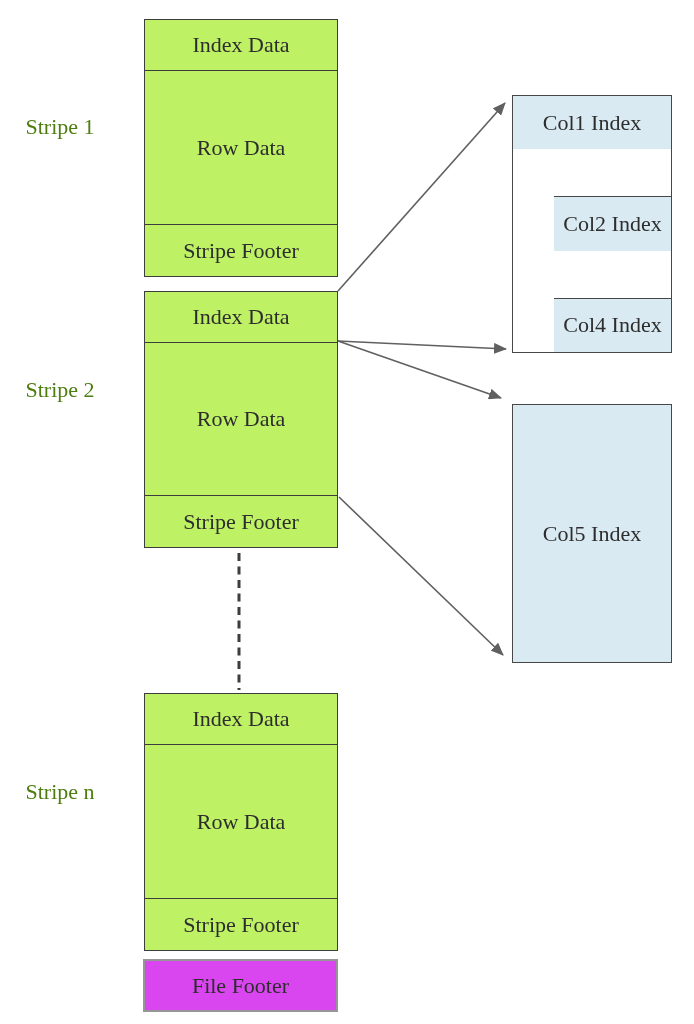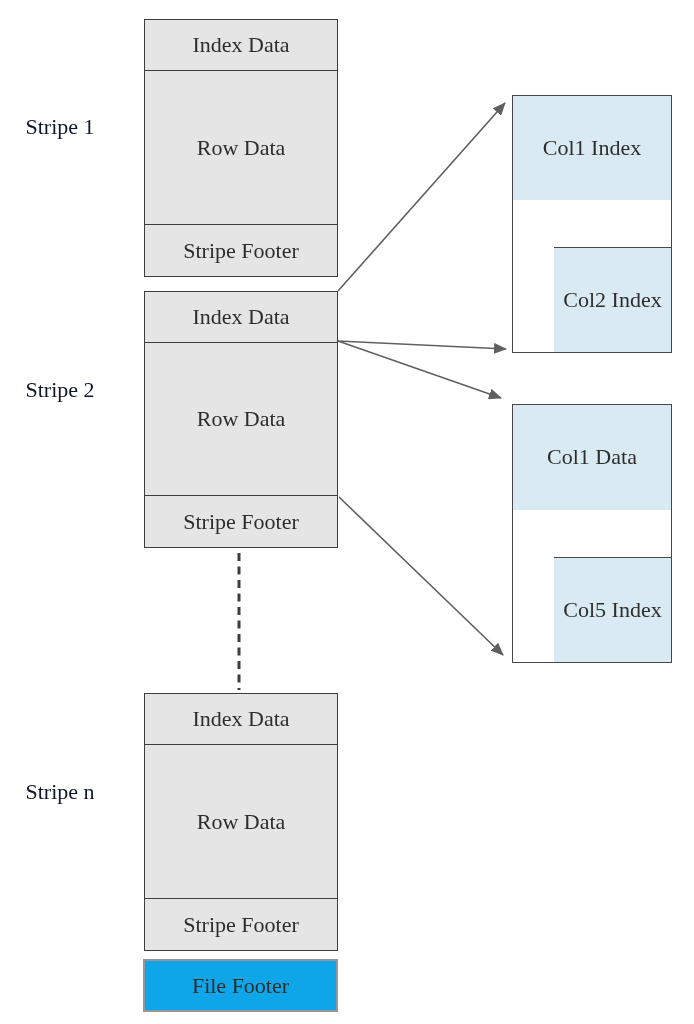--- a/index.html
+++ b/index.html
@@ -16,29 +16,29 @@
     color: #2d2d2d;
     overflow: hidden;
   }
   .stripe-label {
     position: absolute;
     left: 8px;
     width: 104px;
     text-align: center;
     font-size: 22px;
     line-height: 26px;
-    color: #0f172a;
+    color: #4d7c0f;
   }
   .stripe-box {
     position: absolute;
     left: 144px;
     width: 194px;
     border: 1.5px solid #3d3d3d;
     box-sizing: border-box;
-    background: #e5e5e5;
+    background: #bef264;
     display: flex;
     flex-direction: column;
   }
   .stripe-section {
     display: flex;
     align-items: center;
     justify-content: center;
     font-size: 22px;
     box-sizing: border-box;
   }
@@ -50,21 +50,21 @@
   .sec-footer { height: 52px; }
 
   .file-footer-box {
     position: absolute;
     left: 143px;
     top: 959px;
     width: 195px;
     height: 53px;
     box-sizing: border-box;
     border: 2px solid #969696;
-    background: #0ea5e9;
+    background: #d946ef;
     display: flex;
     align-items: center;
     justify-content: center;
     font-size: 22px;
   }
 
   .col-stack {
     position: absolute;
     left: 512px;
     width: 160px;
@@ -124,24 +124,24 @@
     <div class="stripe-section sec-index">Index Data</div>
     <div class="stripe-section sec-row">Row Data</div>
     <div class="stripe-section sec-footer">Stripe Footer</div>
   </div>
 
   <div class="file-footer-box">File Footer</div>
 
   <div class="col-stack stack-index">
     <div class="col-cell">Col1 Index</div>
     <div class="col-cell">Col2 Index</div>
+    <div class="col-cell">Col4 Index</div>
   </div>
 
   <div class="col-stack stack-data">
-    <div class="col-cell">Col1 Data</div>
     <div class="col-cell">Col5 Index</div>
   </div>
 
   <svg class="arrow-layer" viewBox="0 0 694 1024" xmlns="http://www.w3.org/2000/svg">
     <defs>
       <marker id="ah" markerUnits="userSpaceOnUse" markerWidth="13" markerHeight="11" refX="12" refY="5.5" orient="auto">
         <path d="M0,0 L13,5.5 L0,11 Z" fill="#606060"></path>
       </marker>
     </defs>
     <line x1="338" y1="291" x2="505" y2="103" stroke="#606060" stroke-width="1.6" marker-end="url(#ah)"></line>

